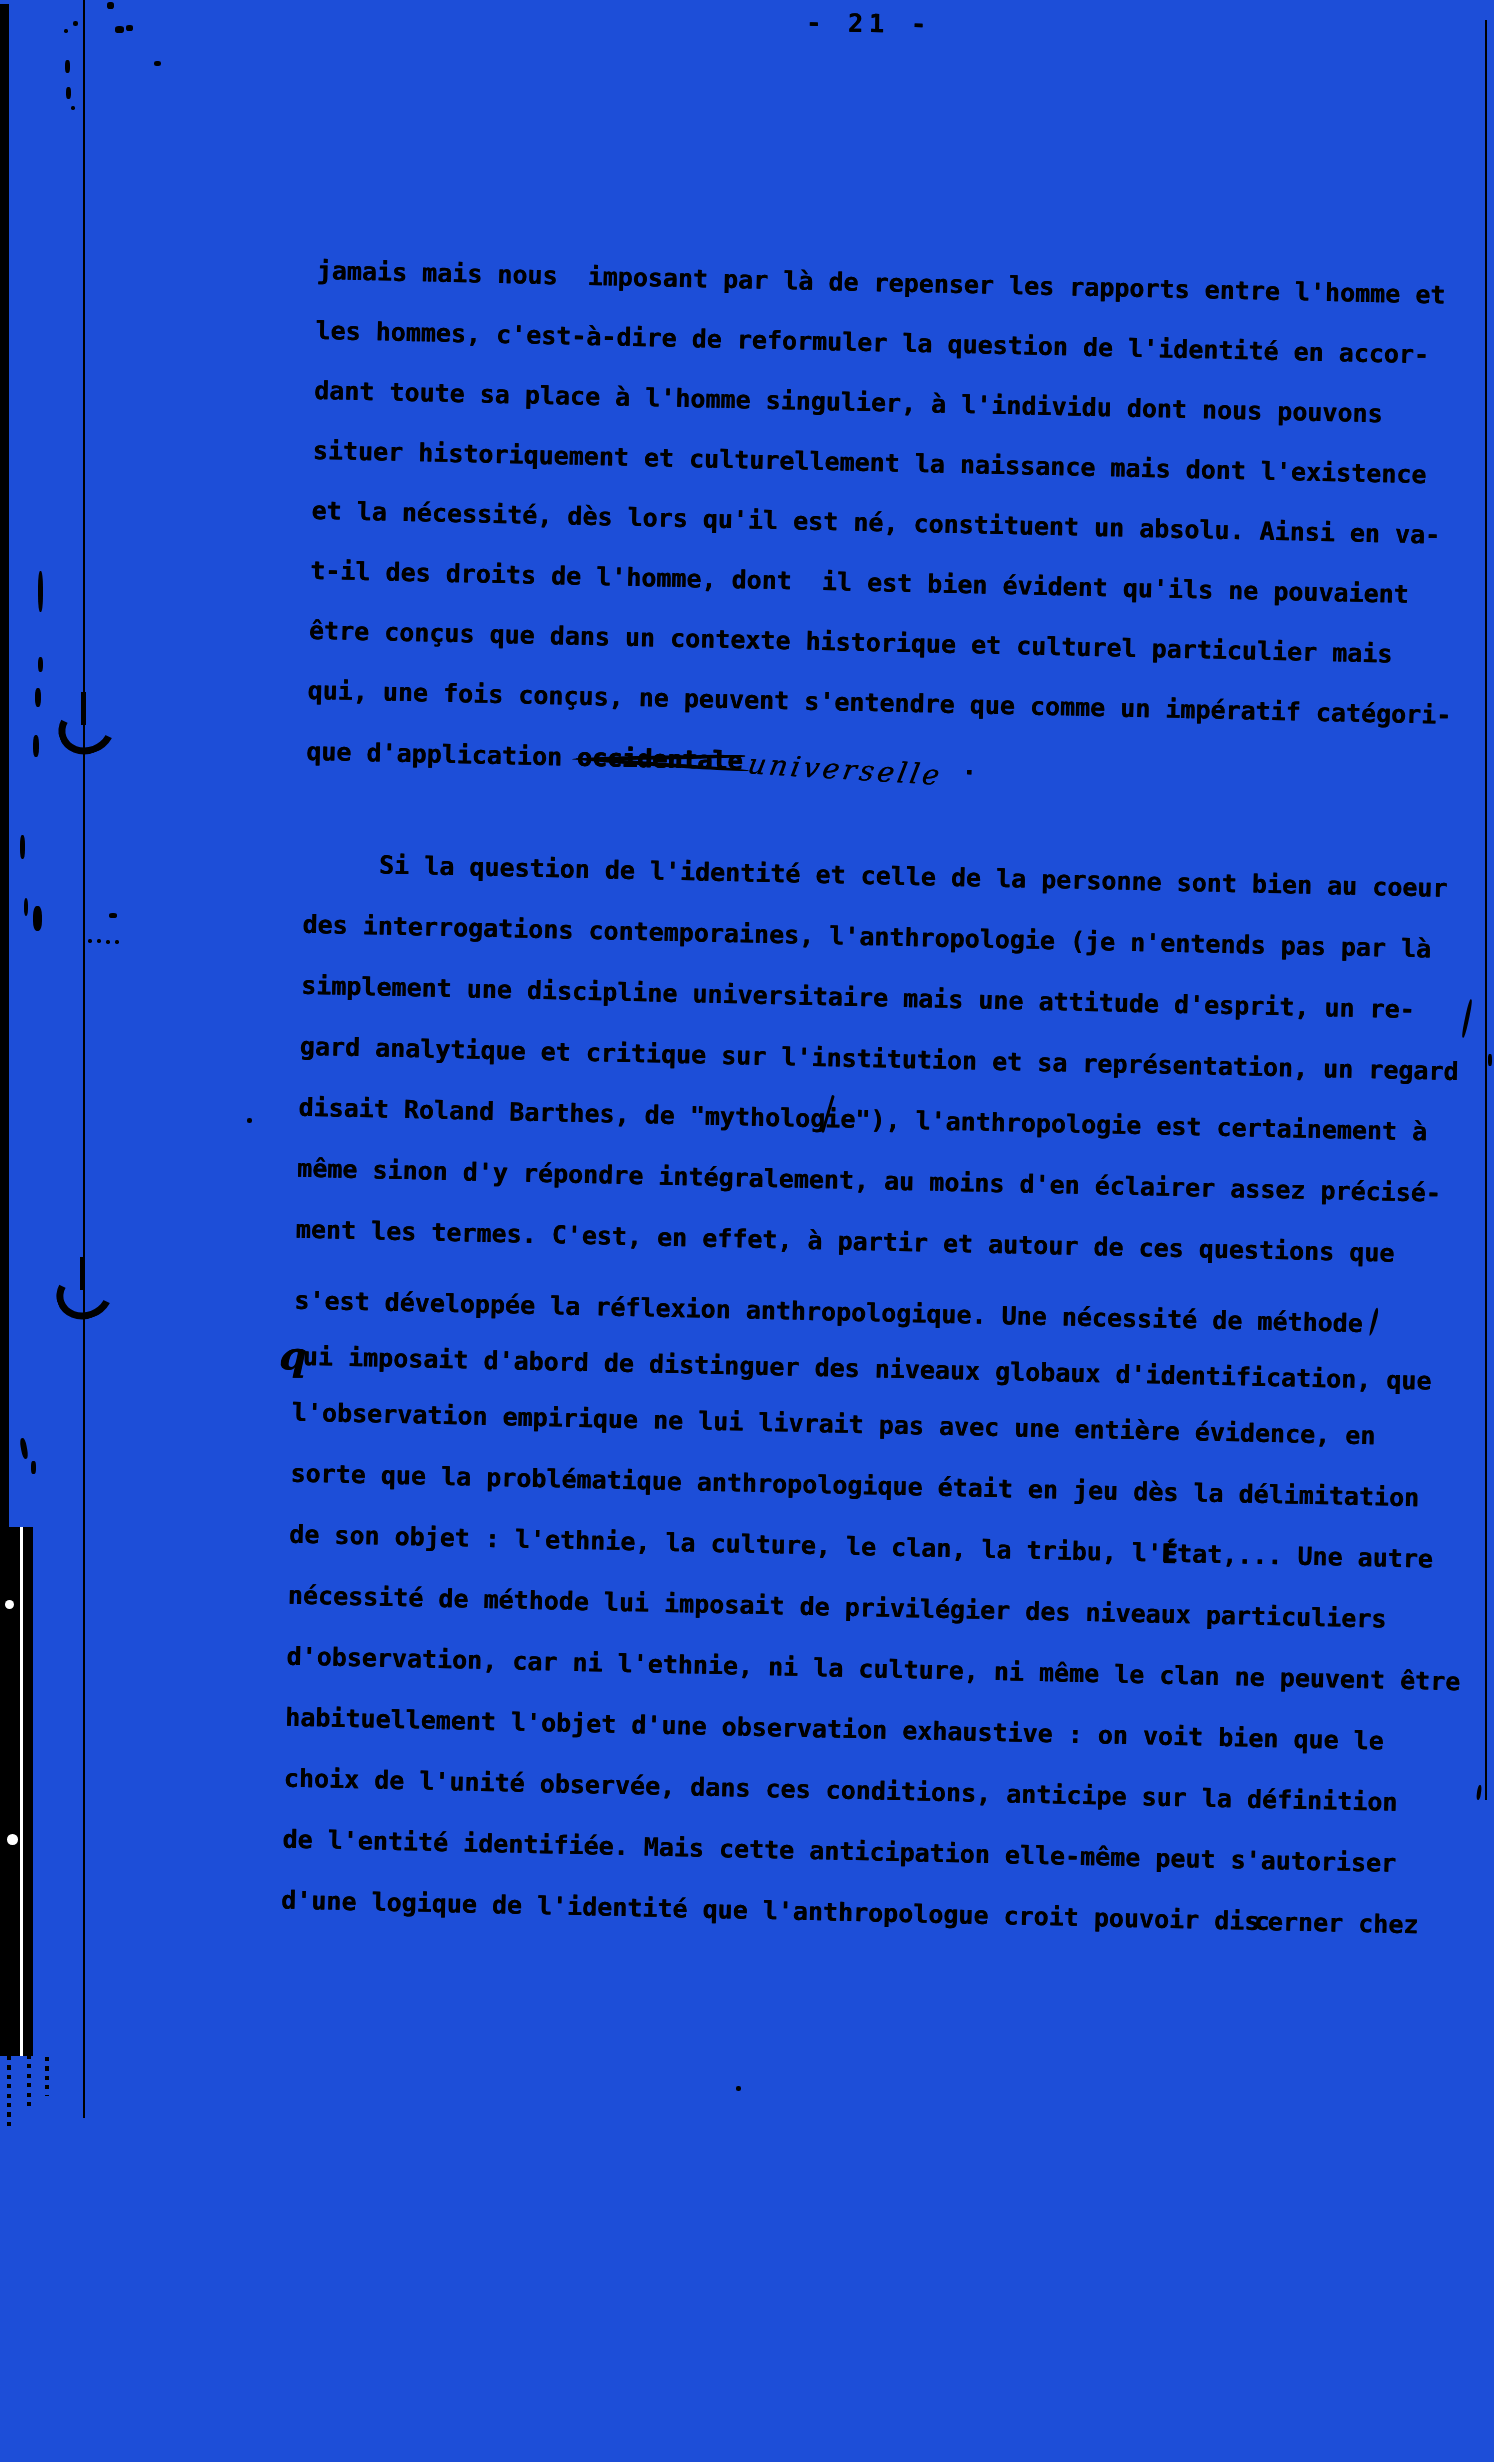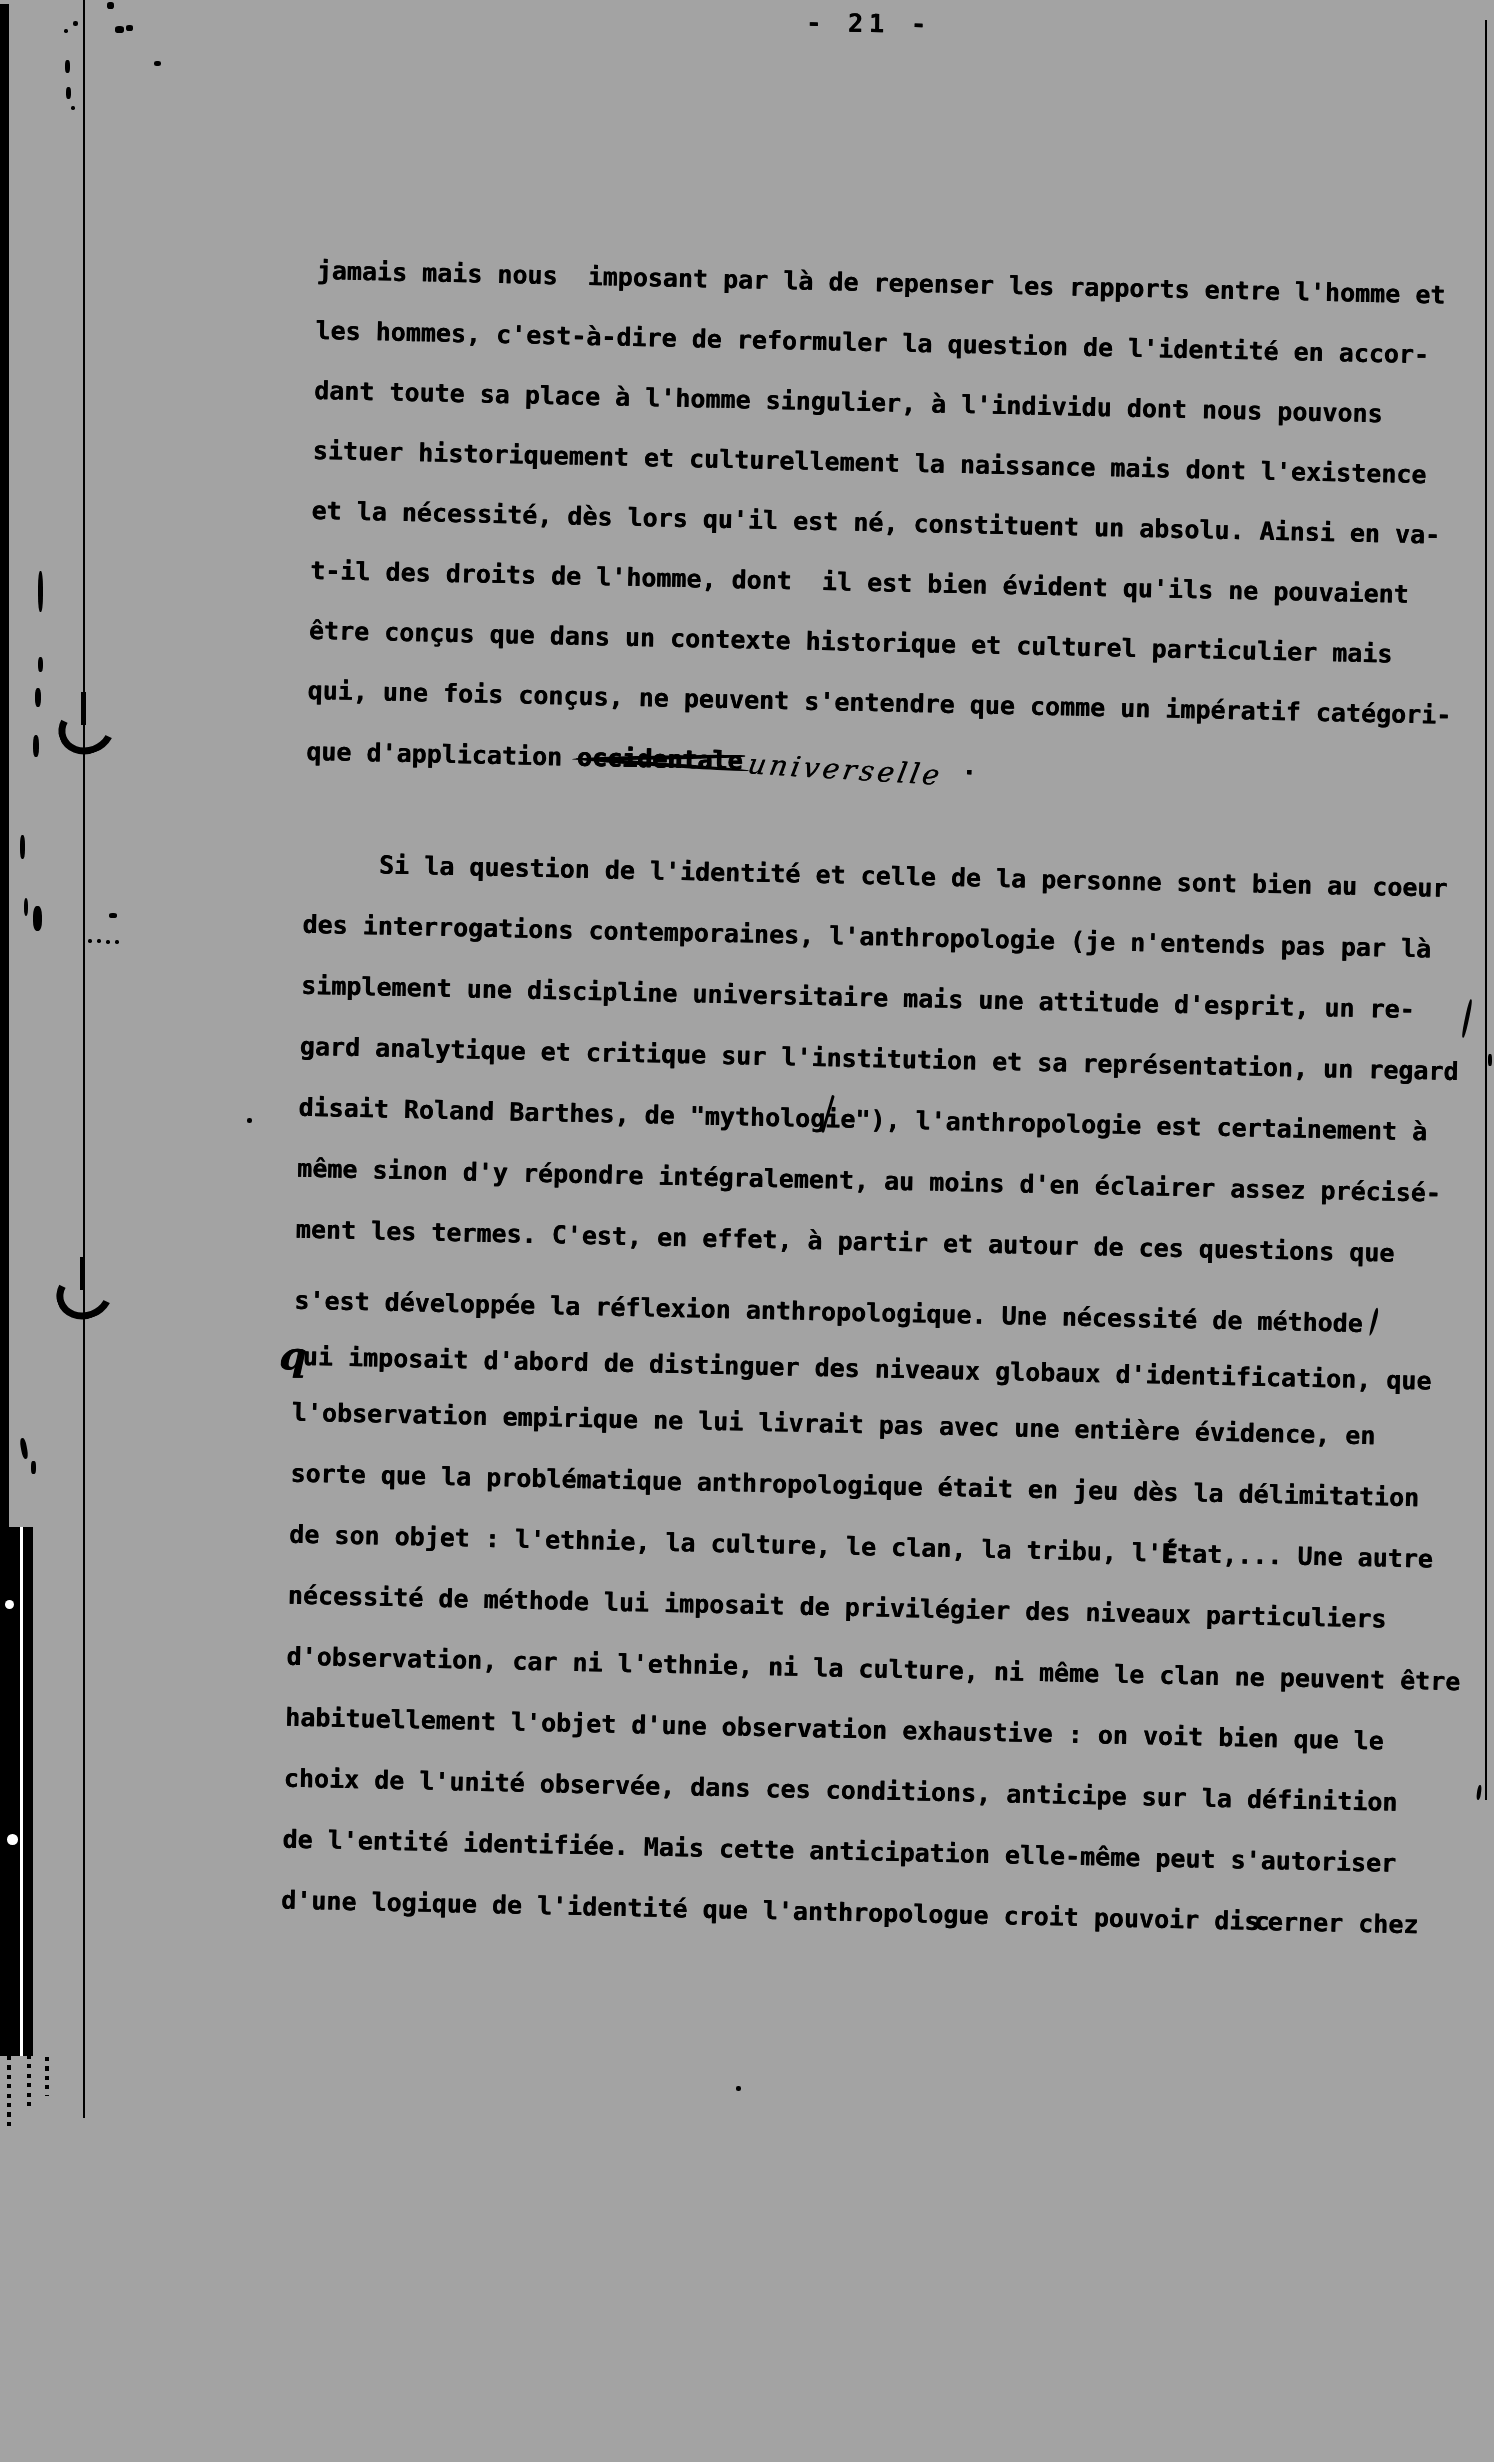--- a/index.html
+++ b/index.html
@@ -1,21 +1,21 @@
 <!DOCTYPE html>
 <html style="font-size:9.4px"><head>
 <meta charset="utf-8">
 <title>Scanned page 21</title>
 <style>
   html,body{margin:0;padding:0;background:#ffffff;}
   .page{
     position:relative;
     width:1494px;
     height:2462px;
-    background:#a3a3a3;
+    background:#1d4ed8;
     overflow:hidden;
     font-family:"DejaVu Sans Mono", monospace;
     color:#000;
   }
 
   
   .pagenum{
     position:absolute;
     left:806px;
     top:9.4px;

